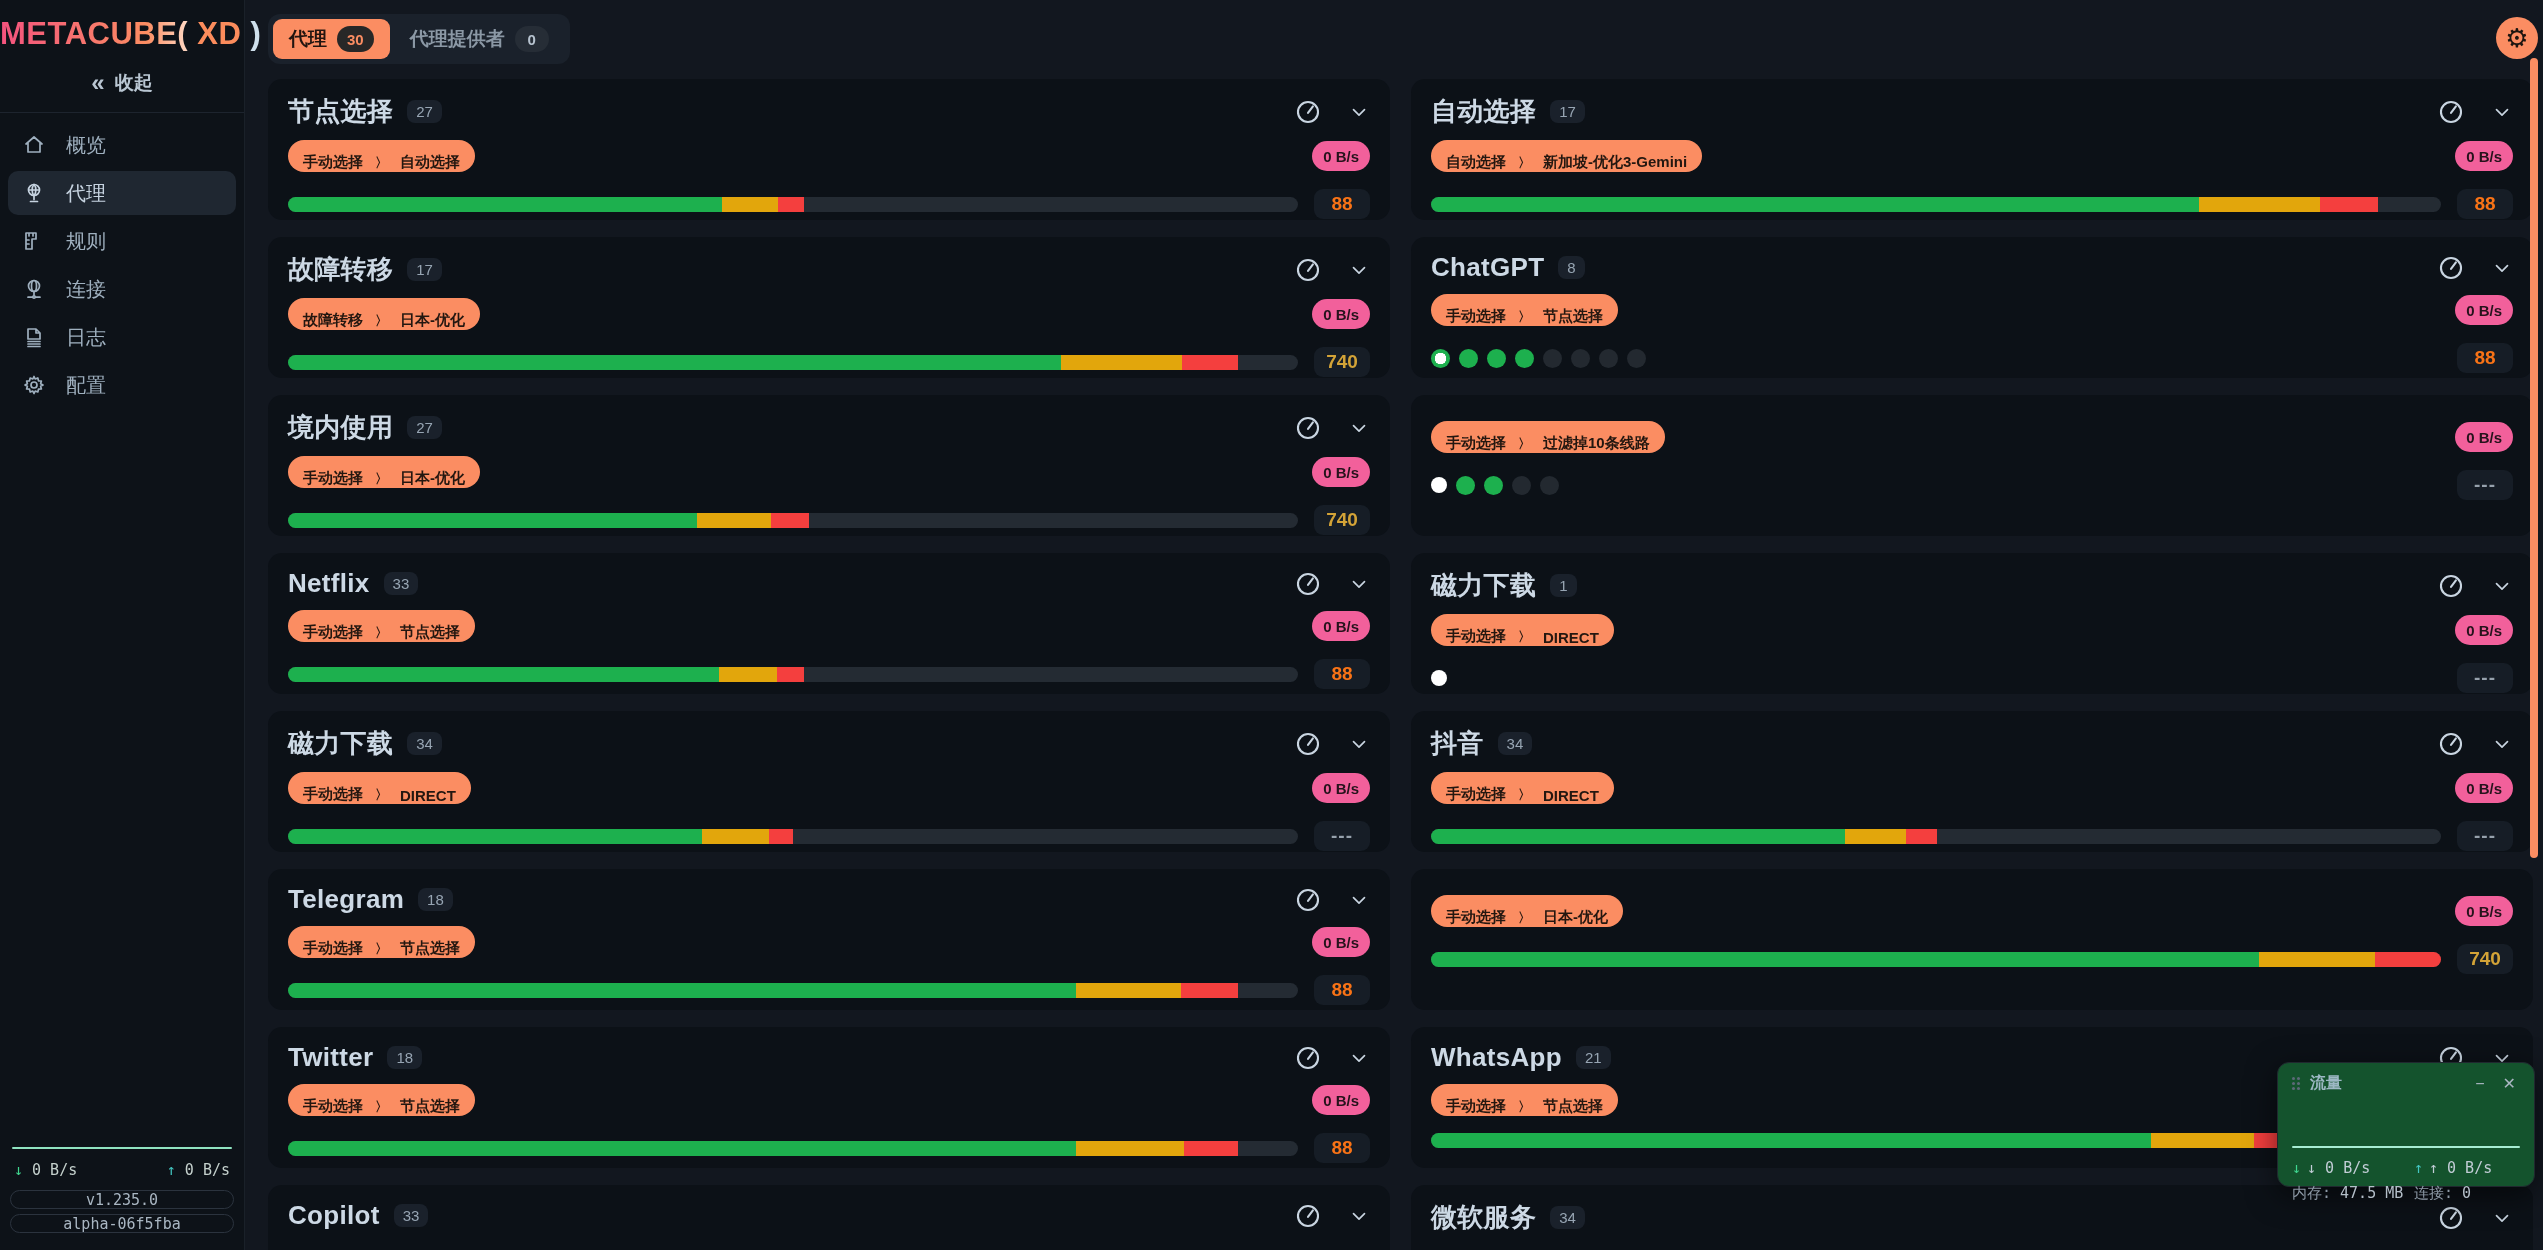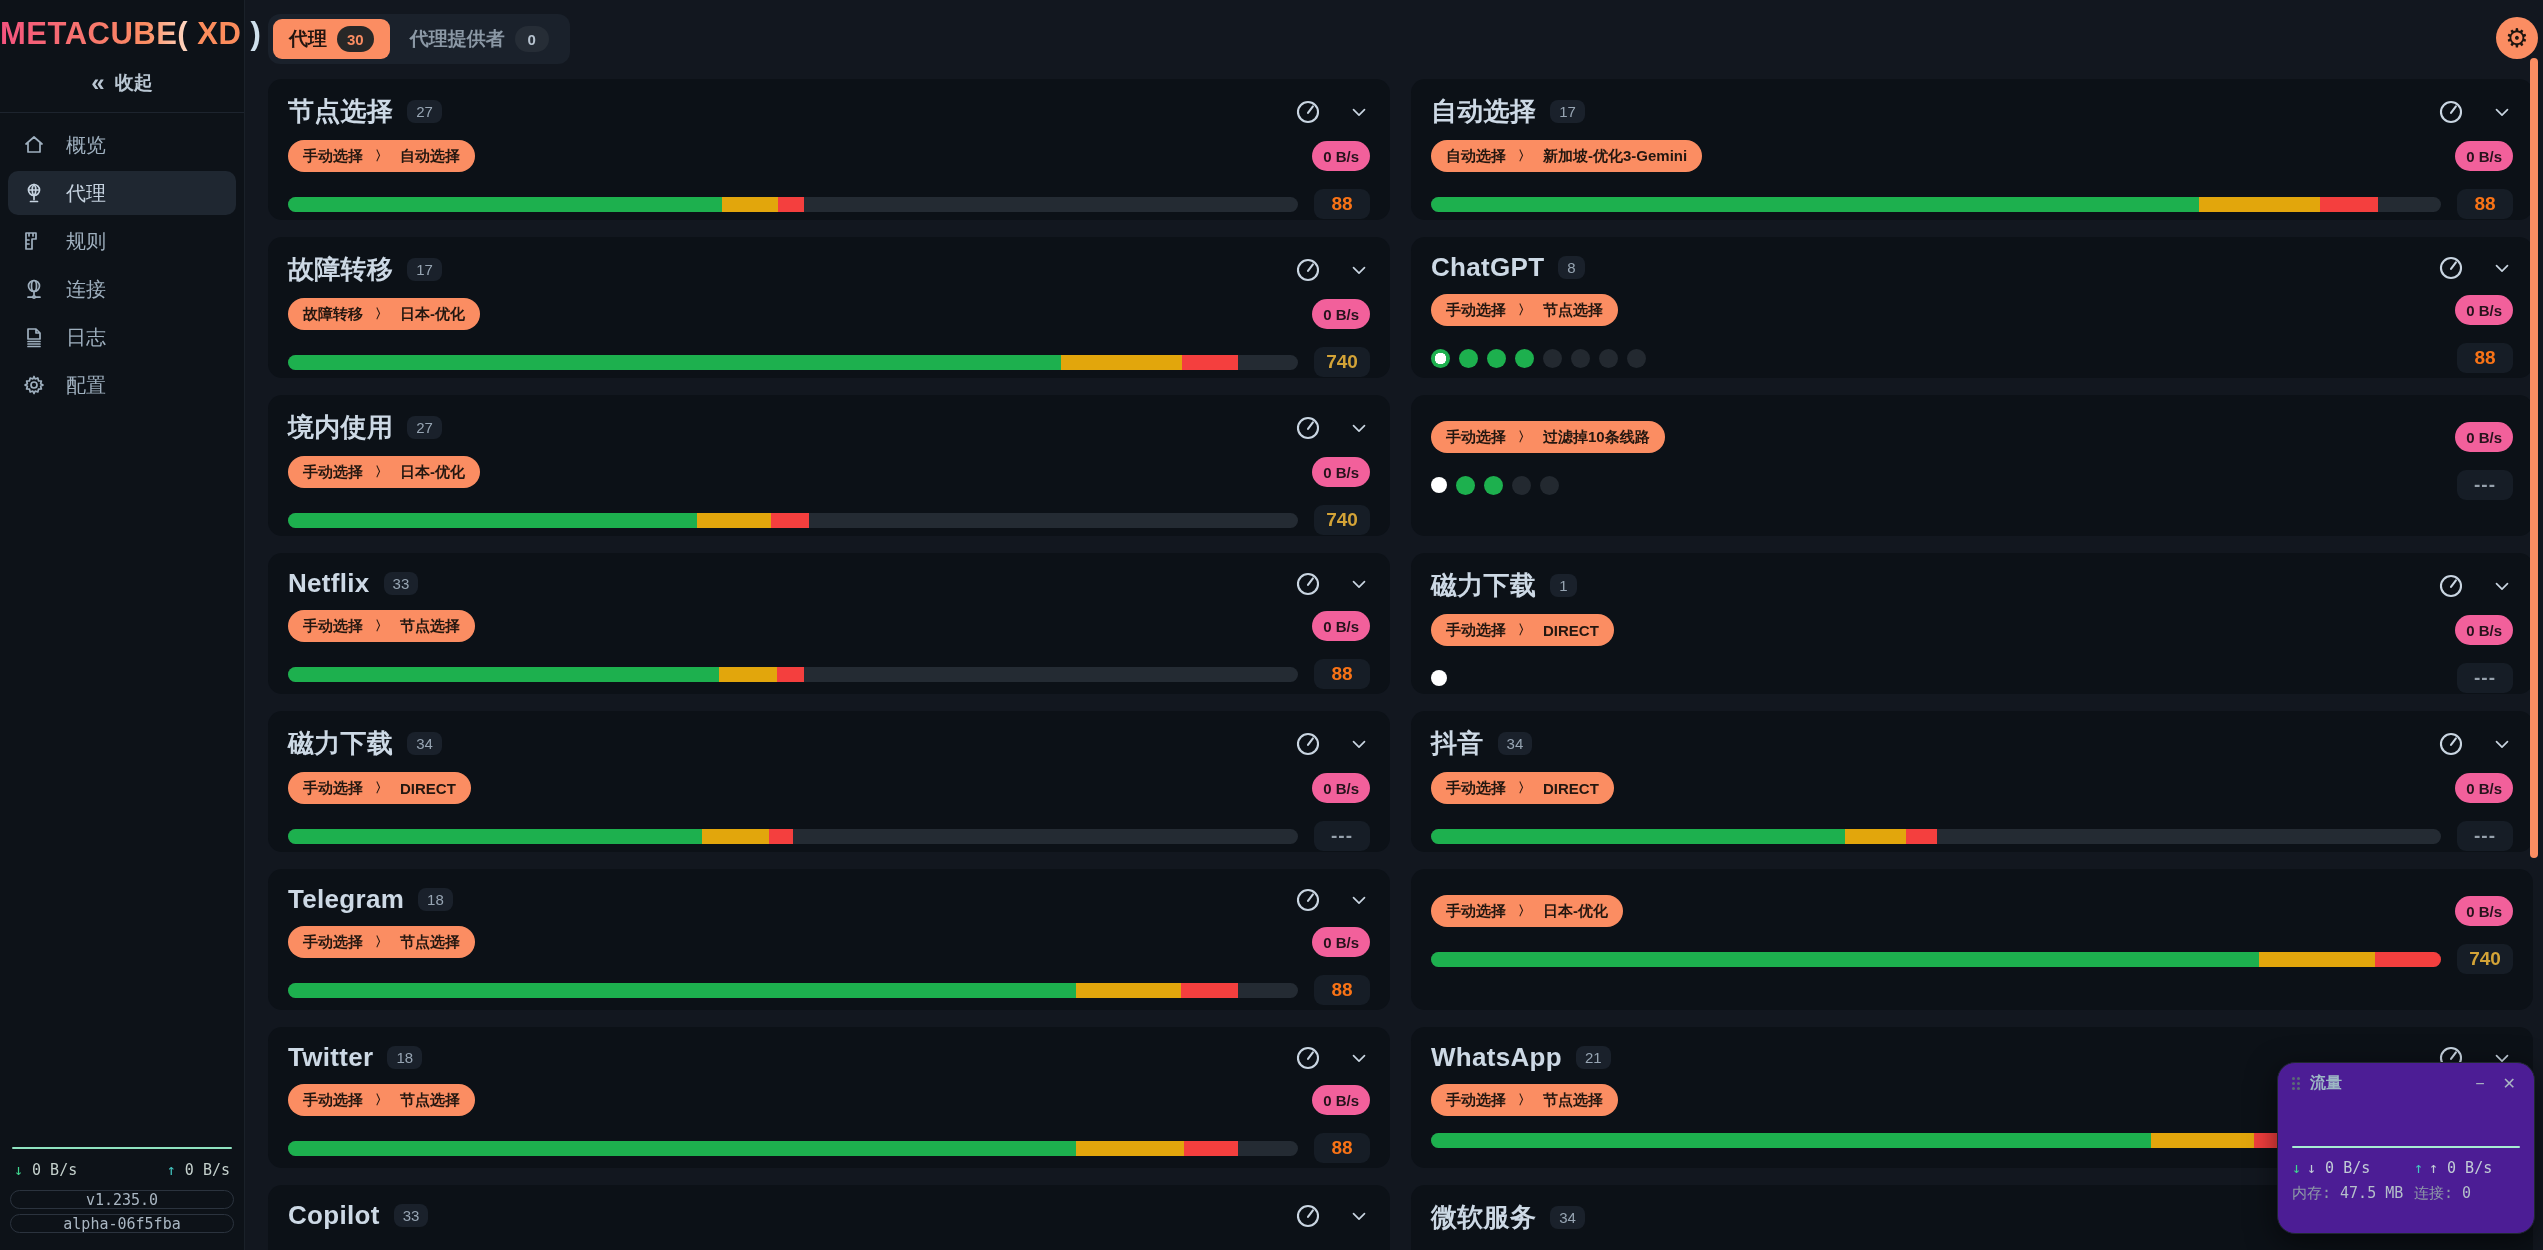--- a/index.html
+++ b/index.html
@@ -65,21 +65,21 @@
   .card-head { display:flex; align-items:center; }
   .card-title { font-size:26px; font-weight:700; color:#cdd9e5; letter-spacing:.3px; }
   .card-count { margin-left:14px; background:#1a212b; color:#97a5b3; font-size:15px;
     border-radius:8px; padding:3px 9px; }
   .icon-btn { color:#c9d5e1; cursor:pointer; display:flex; align-items:center; }
   .icon-btn svg { stroke:currentColor; fill:none; stroke-width:1.8; stroke-linecap:round; stroke-linejoin:round; }
   .speed-ic svg { width:28px; height:28px; }
   .chev-ic { margin-left:26px; }
   .chev-ic svg { width:22px; height:22px; }
   .badge-row { display:flex; align-items:center; margin-top:11px; height:32px; }
-  .sel-badge { display:inline-flex; align-items:center; gap:12px; background:#fb8d62;
+  .sel-badge { display:inline-flex; align-items:flex-end; gap:12px; background:#fb8d62;
     color:#241710; font-size:15px; font-weight:700; border-radius:16px; height:32px;
     padding:0 15px; cursor:pointer; }
   .sel-badge .sep { font-size:13px; font-weight:900; }
   .rate-badge { background:#f2609b; color:#27131c; font-size:15px; font-weight:700;
     border-radius:15px; height:30px; padding:0 11px; display:flex; align-items:center; }
   .bar-row { display:flex; align-items:center; margin-top:17px; }
   .bar { flex:1; height:15px; border-radius:8px; background:#242b33; overflow:hidden; display:flex; }
   .seg { height:100%; } .seg.g { background:#1db04e; } .seg.y { background:#e2a60c; } .seg.r { background:#f43f3e; }
   .dots { flex:1; display:flex; align-items:center; gap:9px; }
   .dot { width:19px; height:19px; border-radius:50%; }
@@ -87,22 +87,22 @@
   .dot.empty { background:#232930; }
   .dot.white { background:#ffffff; width:16px; height:16px; }
   .dot.selgreen { background:radial-gradient(circle, #ffffff 0 42%, #1db04e 44% 100%); }
   .latency { margin-left:16px; min-width:56px; height:30px; border-radius:9px; background:#161d26;
     display:flex; align-items:center; justify-content:center; font-size:19px; font-weight:700; }
   .lat-green { color:#f97316;text-align:right; } .lat-amber { color:#d3a337; } .lat-grey { color:#96a1ac; letter-spacing:1px; }
   
   .scroll-thumb { position:absolute; left:2530px; top:58px; width:8px; height:800px;
     background:#fb8d62; border-radius:4px; z-index:2; }
   
-  .tpanel { position:absolute; left:2277px; top:1062px; width:258px; height:172px;
-    background:#4c1d95; border:1px solid #20282f; border-radius:18px; z-index:10;
+  .tpanel { position:absolute; left:2277px; top:1062px; width:258px; height:125px;
+    background:#14532d; border:1px solid #20282f; border-radius:12px; z-index:10;
     box-shadow:0 8px 30px rgba(0,0,0,.55); padding:10px 14px; }
   .tpanel-head { display:flex; align-items:center; gap:10px; }
   .drag-dots { width:8px; height:14px; position:relative; cursor:grab; }
   .drag-dots i { position:absolute; width:3px; height:3px; border-radius:50%; background:#5c6a78;
     box-shadow:5px 0 0 #5c6a78, 0 5px 0 #5c6a78, 5px 5px 0 #5c6a78, 0 10px 0 #5c6a78, 5px 10px 0 #5c6a78; }
   .tpanel-title { font-size:16px; font-weight:700; color:#9db8c4; }
   .tpanel-btn { color:#aab6c2; font-size:16px; cursor:pointer; line-height:1; padding:2px 4px; }
   .tpanel-min { margin-left:auto; }
   .tpanel-chart { height:52px; }
   .tpanel-axis { height:2px; background:#a7ecd2; border-radius:2px; }

